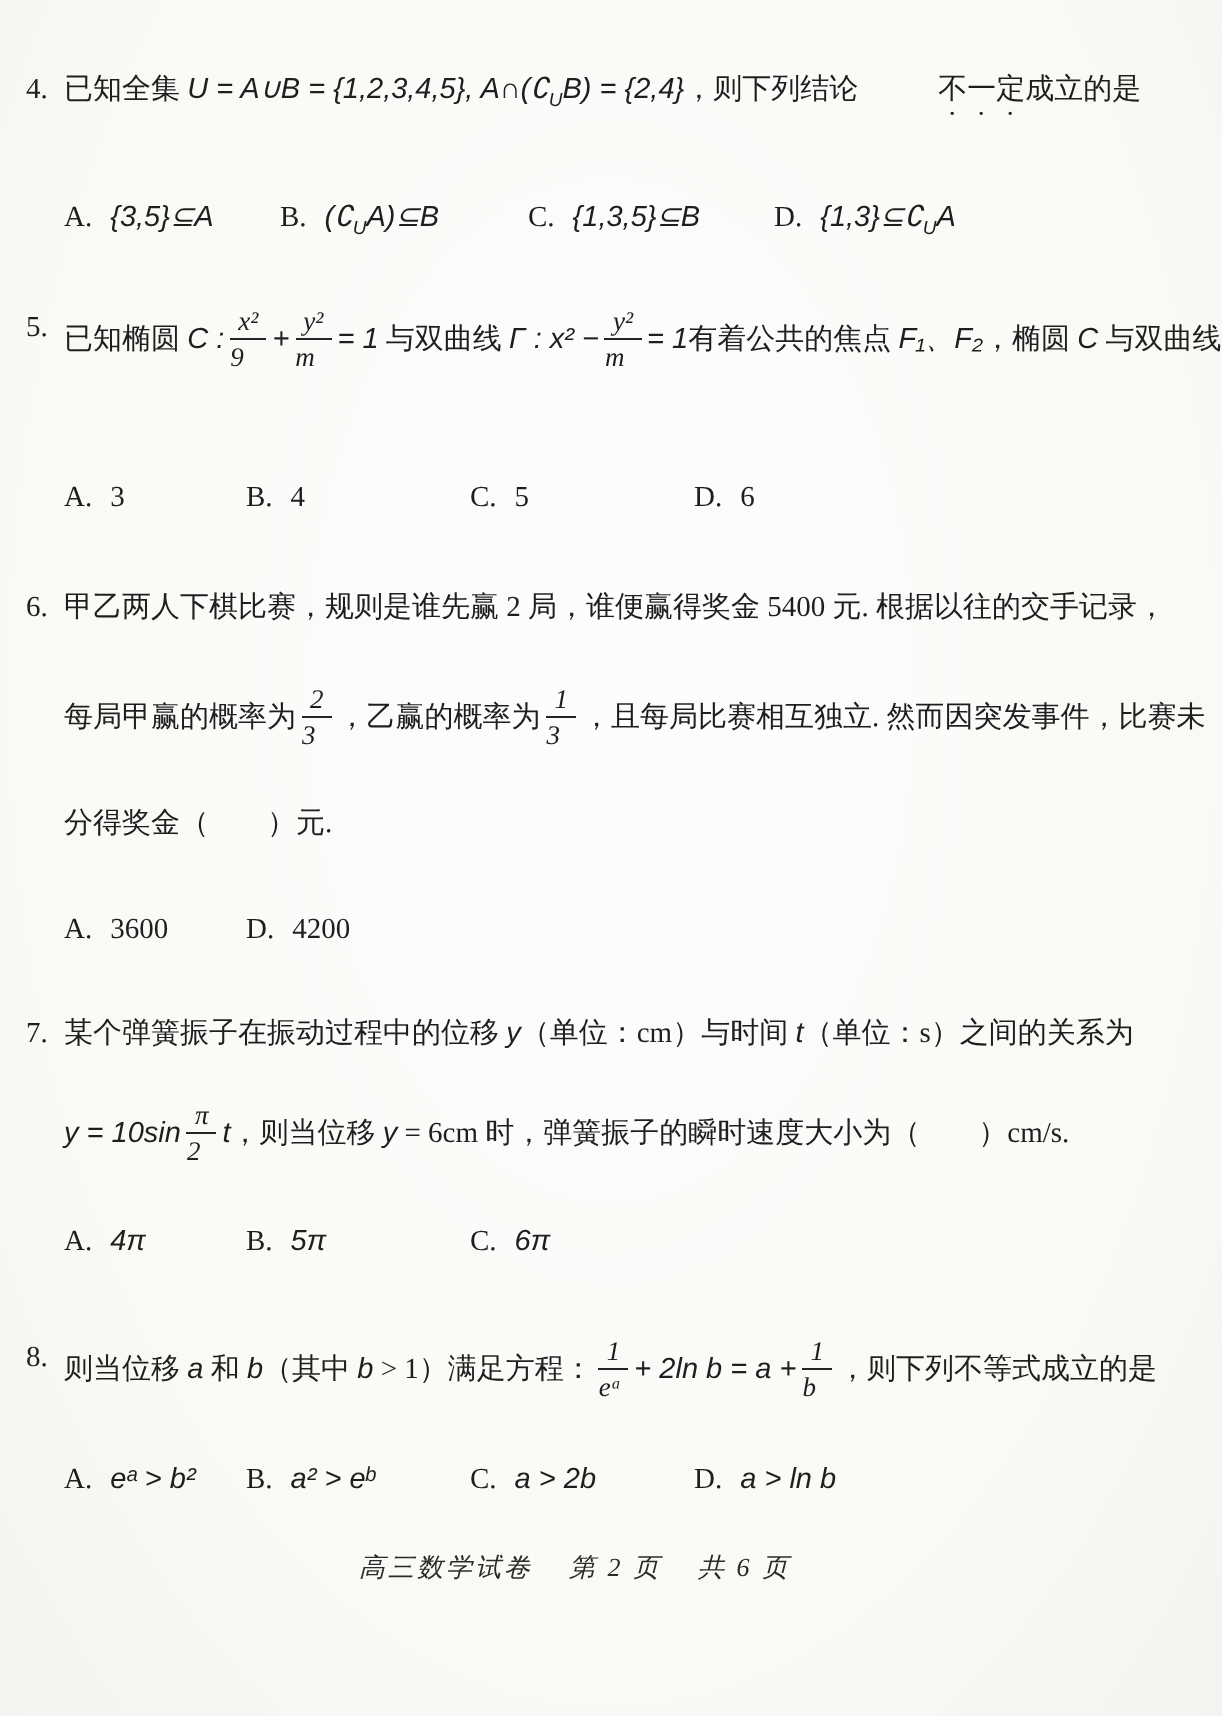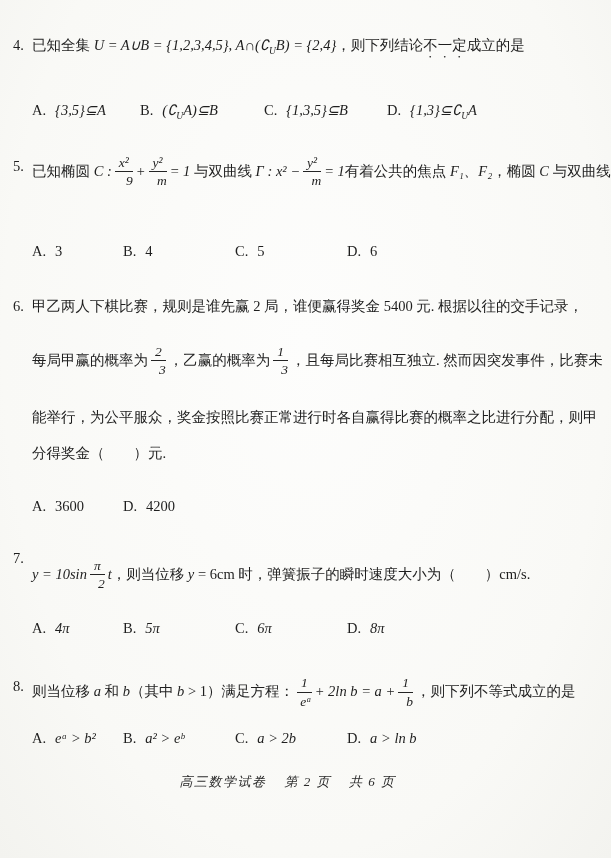--- a/index.html
+++ b/index.html
@@ -11,34 +11,35 @@
     background-image: radial-gradient(ellipse at 50% 40%, #fdfdfc 0%, #f9f9f6 70%, #f3f3ef 100%);
     font-family:"Liberation Serif","DejaVu Serif",serif;
     color:#1e1e1e; font-size:14.5px;
     padding-top:35px;
   }
   .q { position:relative; padding-left:32px; padding-right:18px; }
   .qnum { position:absolute; left:13px; top:0; line-height:21px; white-space:nowrap; }
   .qnum.lh42 { line-height:42px; }
   .line { white-space:nowrap; line-height:21px; }
   .line.lh42 { line-height:42px; }
-  .fm { font-family:Liberation Serif, serif; font-style:italic; }
+  .fm { font-family:Liberation Sans, sans-serif; font-style:italic; }
   .fm sub, sub.fm { font-size:9.5px; font-style:italic; }
   .frac {
-    display:inline-flex; flex-direction:column; align-items:flex-end;
+    display:inline-flex; flex-direction:column; align-items:flex-start;
     vertical-align:middle; line-height:1.12; font-size:13.5px;
     margin:11px 3px; font-style:italic; position:relative; top:-1px;
   }
   .frac .fn { padding:0 4px 1px; border-bottom:1.3px solid #242424; }
   .frac .fd { padding-top:1px; }
   .emph {
     -webkit-text-emphasis:filled dot #1e1e1e;
     -webkit-text-emphasis-position:under right;
     text-emphasis:filled dot #1e1e1e;
     text-emphasis-position:under right;
+    margin-left:40px;
   }
   .opts { display:grid; grid-template-columns:91px 112px 112px auto; line-height:21px; }
   .opts.wide { grid-template-columns:108px 124px 123px auto; }
   .opt { white-space:nowrap; }
   .opt .lbl { margin-right:9px; }
   .footer {
     margin-top:24px; text-align:center; font-size:13px; font-style:italic;
     letter-spacing:1.5px; transform:translateX(-18px); color:#2a2a2a;
   }
   .footer span { margin:0 9px; }
@@ -104,68 +105,67 @@
     <div class="line">甲乙两人下棋比赛，规则是谁先赢 2 局，谁便赢得奖金 5400 元. 根据以往的交手记录，</div>
     <div class="line lh42" style="margin-top:17px">
       <span>每局甲赢的概率为</span><span class="frac">
           <span class="fn">2</span>
           <span class="fd">3</span>
         </span><span>，乙赢的概率为</span><span class="frac">
           <span class="fn">1</span>
           <span class="fd">3</span>
         </span><span>，且每局比赛相互独立. 然而因突发事件，比赛未</span>
     </div>
-    <div class="line" style="margin-top:18px">能举行，为公平服众，奖金按照比赛正常进行时各自赢得比赛的概率之比进行分配，则甲</div>
     <div class="line" style="margin-top:15px">分得奖金（　　）元.</div>
     <div class="opts" style="margin-top:32px">
       <div class="opt">
         <span class="lbl">A.</span><span>3600</span>
       </div>
       <div class="opt">
         <span class="lbl">D.</span><span>4200</span>
       </div>
     </div>
   </div>
 
   <div class="q" style="margin-top:31px">
     <span class="qnum">7.</span>
+    <div class="line">
+      <span>某个弹簧振子在振动过程中的位移 </span><span class="fm">y</span><span>（单位：cm）与时间 </span><span class="fm">t</span><span>（单位：s）之间的关系为</span>
+    </div>
     <div class="line lh42" style="margin-top:12px">
       <span class="fm">y = 10sin</span><span class="frac">
           <span class="fn">π</span>
           <span class="fd">2</span>
         </span><span class="fm">t</span><span>，则当位移 </span><span class="fm">y</span><span> = 6cm 时，弹簧振子的瞬时速度大小为（　　）cm/s.</span>
     </div>
     <div class="opts" style="margin-top:15px">
       <div class="opt">
         <span class="lbl">A.</span><span class="fm">4π</span>
       </div>
       <div class="opt">
         <span class="lbl">B.</span><span class="fm">5π</span>
       </div>
       <div class="opt">
         <span class="lbl">C.</span><span class="fm">6π</span>
       </div>
-      <div class="opt">
-        <span class="lbl">D.</span><span class="fm">8π</span>
-      </div>
     </div>
   </div>
 
   <div class="q" style="margin-top:26px">
     <span class="qnum lh42">8.</span>
     <div class="line lh42">
       <span>则当位移 </span><span class="fm">a</span><span> 和 </span><span class="fm">b</span><span>（其中 </span><span class="fm">b</span><span> &gt; 1）满足方程：</span><span class="frac">
           <span class="fn">1</span>
           <span class="fd">eᵃ</span>
         </span><span class="fm">+ 2ln b = a +</span><span class="frac">
           <span class="fn">1</span>
           <span class="fd">b</span>
         </span><span>，则下列不等式成立的是</span>
     </div>
-    <div class="opts" style="margin-top:7px">
+    <div class="opts" style="margin-top:17px">
       <div class="opt">
         <span class="lbl">A.</span><span class="fm">eᵃ &gt; b²</span>
       </div>
       <div class="opt">
         <span class="lbl">B.</span><span class="fm">a² &gt; eᵇ</span>
       </div>
       <div class="opt">
         <span class="lbl">C.</span><span class="fm">a &gt; 2b</span>
       </div>
       <div class="opt">

